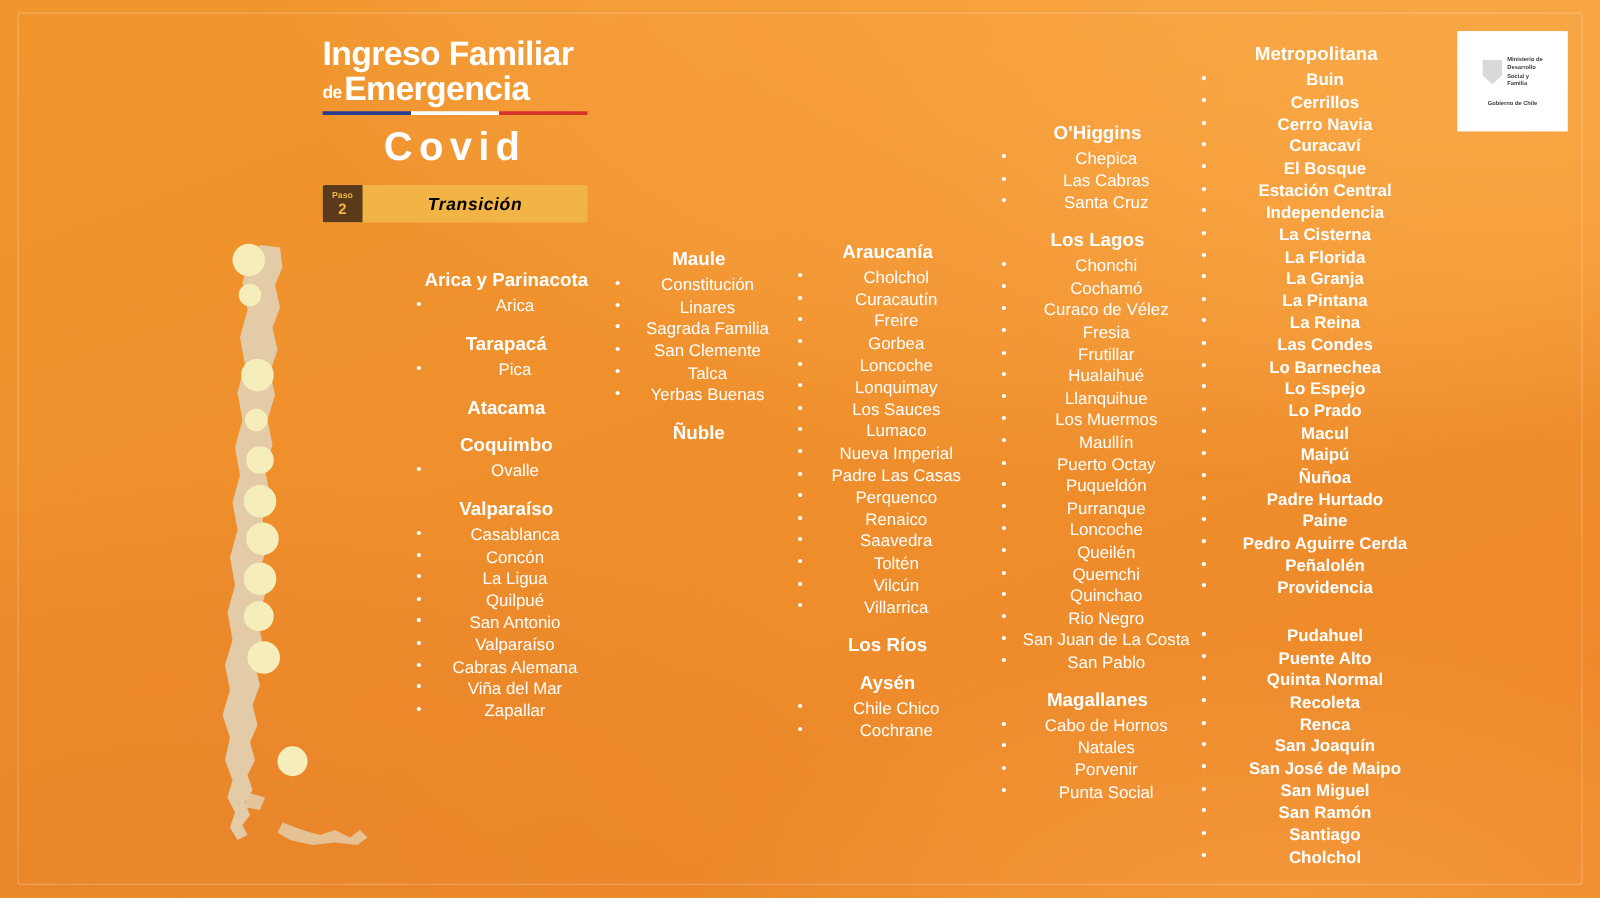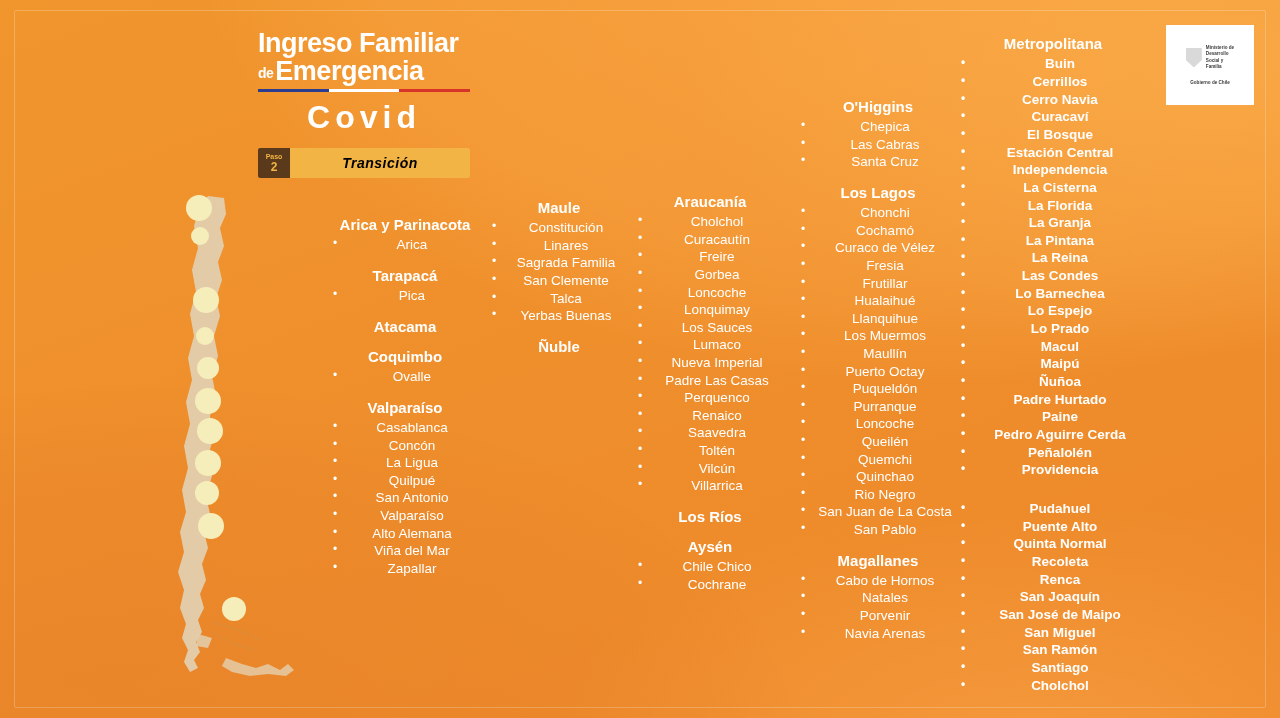--- a/index.html
+++ b/index.html
@@ -300,21 +300,21 @@
       </div>
       <div class="region-block">
         <div class="region-title">Valparaíso</div>
         <ul class="comunas">
           <li class="bullet">Casablanca</li>
           <li class="bullet">Concón</li>
           <li class="bullet">La Ligua</li>
           <li class="bullet">Quilpué</li>
           <li class="bullet">San Antonio</li>
           <li class="bullet">Valparaíso</li>
-          <li class="bullet">Alto Alemana</li>
+          <li class="bullet">Cabras Alemana</li>
           <li class="bullet">Viña del Mar</li>
           <li class="bullet">Zapallar</li>
         </ul>
       </div>
     </div>
 
   <div class="col col-2">
       <div class="region-block">
         <div class="region-title">Maule</div>
         <ul class="comunas">
@@ -397,21 +397,21 @@
           <li class="bullet">San Juan de La Costa</li>
           <li class="bullet">San Pablo</li>
         </ul>
       </div>
       <div class="region-block">
         <div class="region-title">Magallanes</div>
         <ul class="comunas">
           <li class="bullet">Cabo de Hornos</li>
           <li class="bullet">Natales</li>
           <li class="bullet">Porvenir</li>
-          <li class="bullet">Navia Arenas</li>
+          <li class="bullet">Punta Social</li>
         </ul>
       </div>
     </div>
 
   <div class="col col-5">
       <div class="region-block">
         <div class="region-title">Metropolitana</div>
         <ul class="comunas">
           <li class="bullet">Buin</li>
           <li class="bullet">Cerrillos</li>

